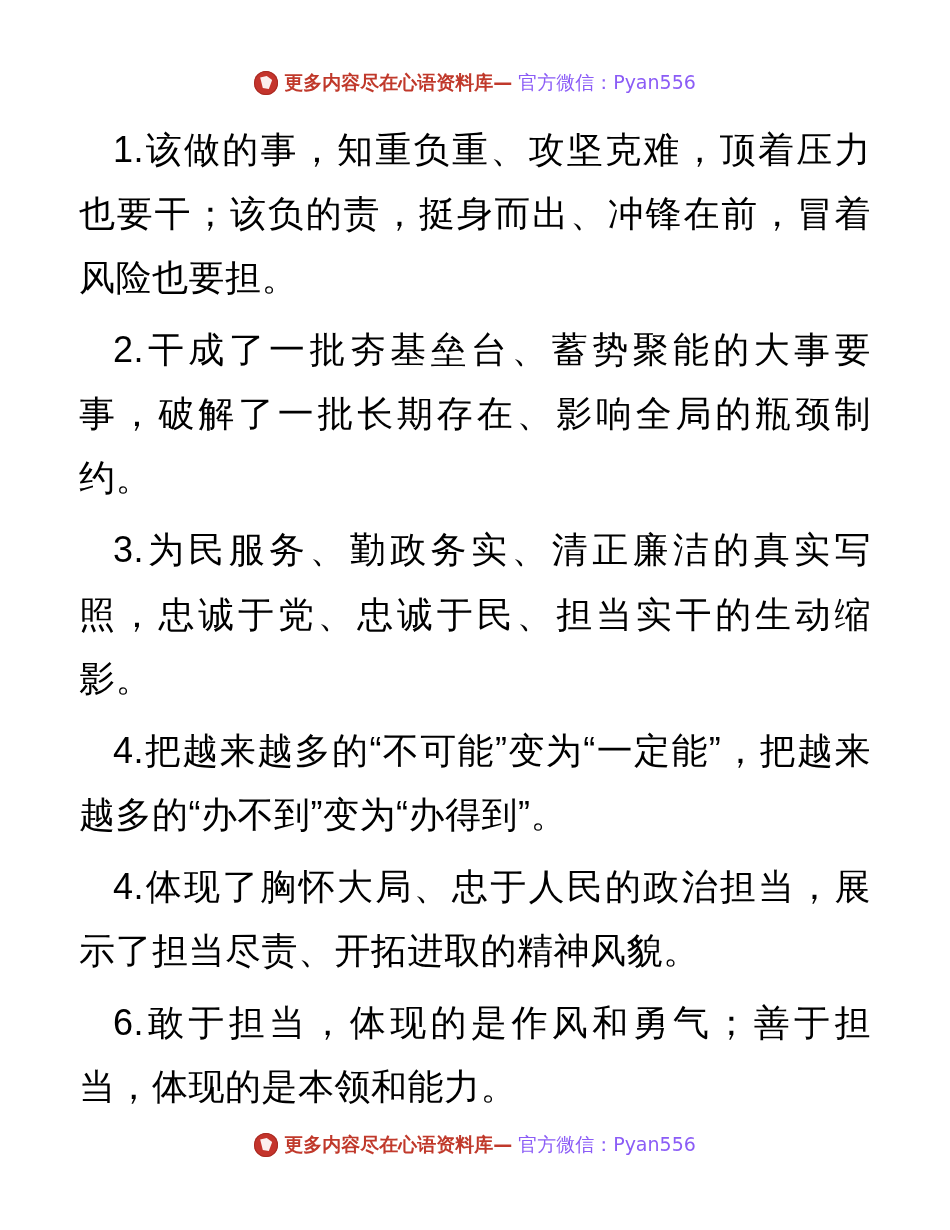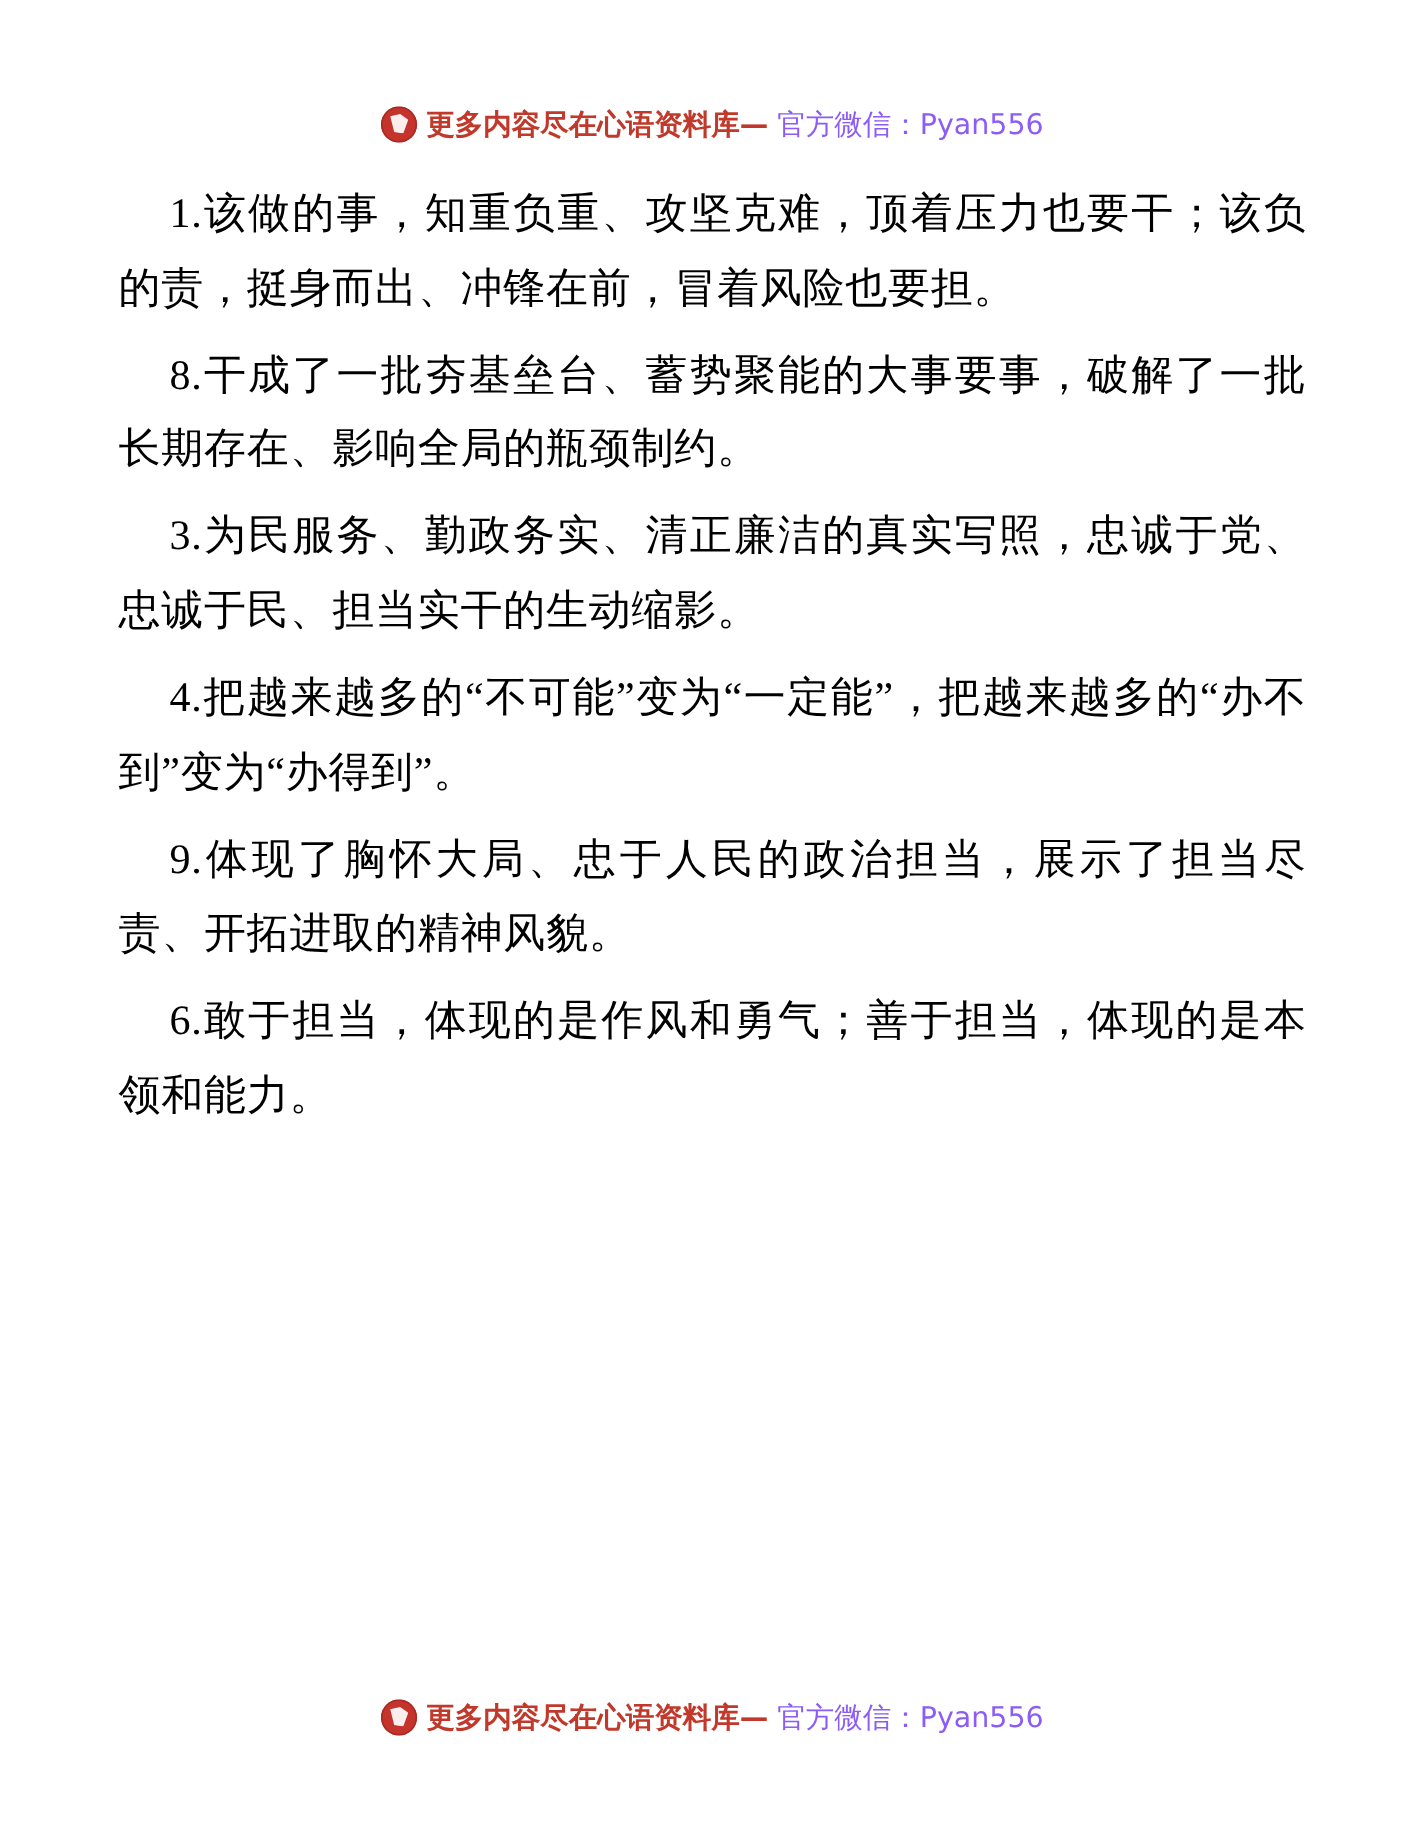--- a/index.html
+++ b/index.html
@@ -73,22 +73,22 @@
     font-size: 19px;
     color: #8b5cf6;
     letter-spacing: 0px;
   }
 
   
   .content {
     display: block;
   }
   .para {
-    font-family: Liberation Serif, serif;
-    font-size: 28px;
+    font-family: Liberation Sans, sans-serif;
+    font-size: 36px;
     line-height: 1.78;
     text-align: justify;
     text-justify: inter-ideograph;
     letter-spacing: 0.5px;
     text-indent: 34px;
     margin: 0 0 8px 0;
     word-break: break-all;
   }
 </style>
 </head>
@@ -97,24 +97,24 @@
 <div class="page">
 
   <div class="banner banner-top">
     <span class="banner-logo"></span>
     <span class="banner-text1">更多内容尽在心语资料库—</span>
     <span class="banner-text2">官方微信：Pyan556</span>
   </div>
 
   <div class="content">
     <p class="para">1.该做的事，知重负重、攻坚克难，顶着压力也要干；该负的责，挺身而出、冲锋在前，冒着风险也要担。</p>
-    <p class="para">8.干成了一批夯基垒台、蓄势聚能的大事要事，破解了一批长期存在、影响全局的瓶颈制约。</p>
+    <p class="para">2.干成了一批夯基垒台、蓄势聚能的大事要事，破解了一批长期存在、影响全局的瓶颈制约。</p>
     <p class="para">3.为民服务、勤政务实、清正廉洁的真实写照，忠诚于党、忠诚于民、担当实干的生动缩影。</p>
     <p class="para">4.把越来越多的“不可能”变为“一定能”，把越来越多的“办不到”变为“办得到”。</p>
-    <p class="para">9.体现了胸怀大局、忠于人民的政治担当，展示了担当尽责、开拓进取的精神风貌。</p>
+    <p class="para">4.体现了胸怀大局、忠于人民的政治担当，展示了担当尽责、开拓进取的精神风貌。</p>
     <p class="para">6.敢于担当，体现的是作风和勇气；善于担当，体现的是本领和能力。</p>
   </div>
 
   <div class="banner banner-bottom">
     <span class="banner-logo"></span>
     <span class="banner-text1">更多内容尽在心语资料库—</span>
     <span class="banner-text2">官方微信：Pyan556</span>
   </div>
 
 </div>

